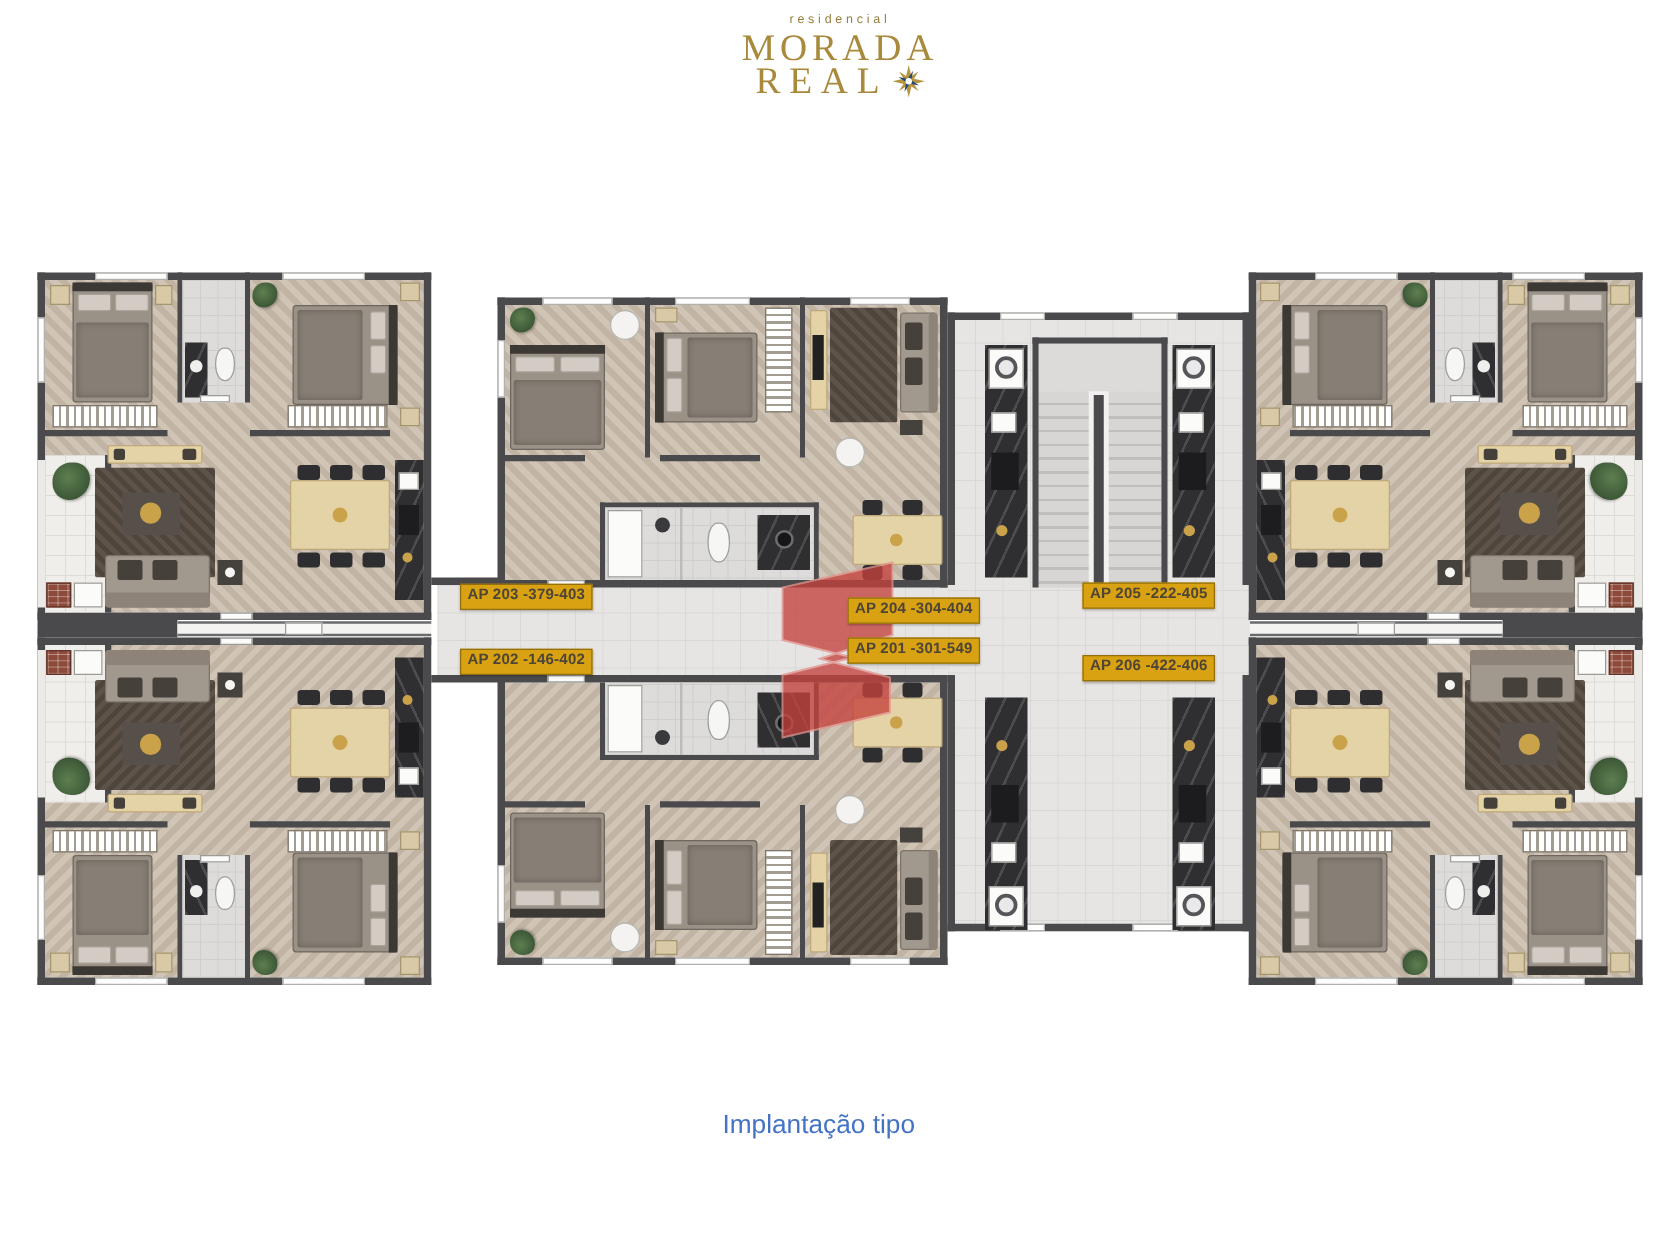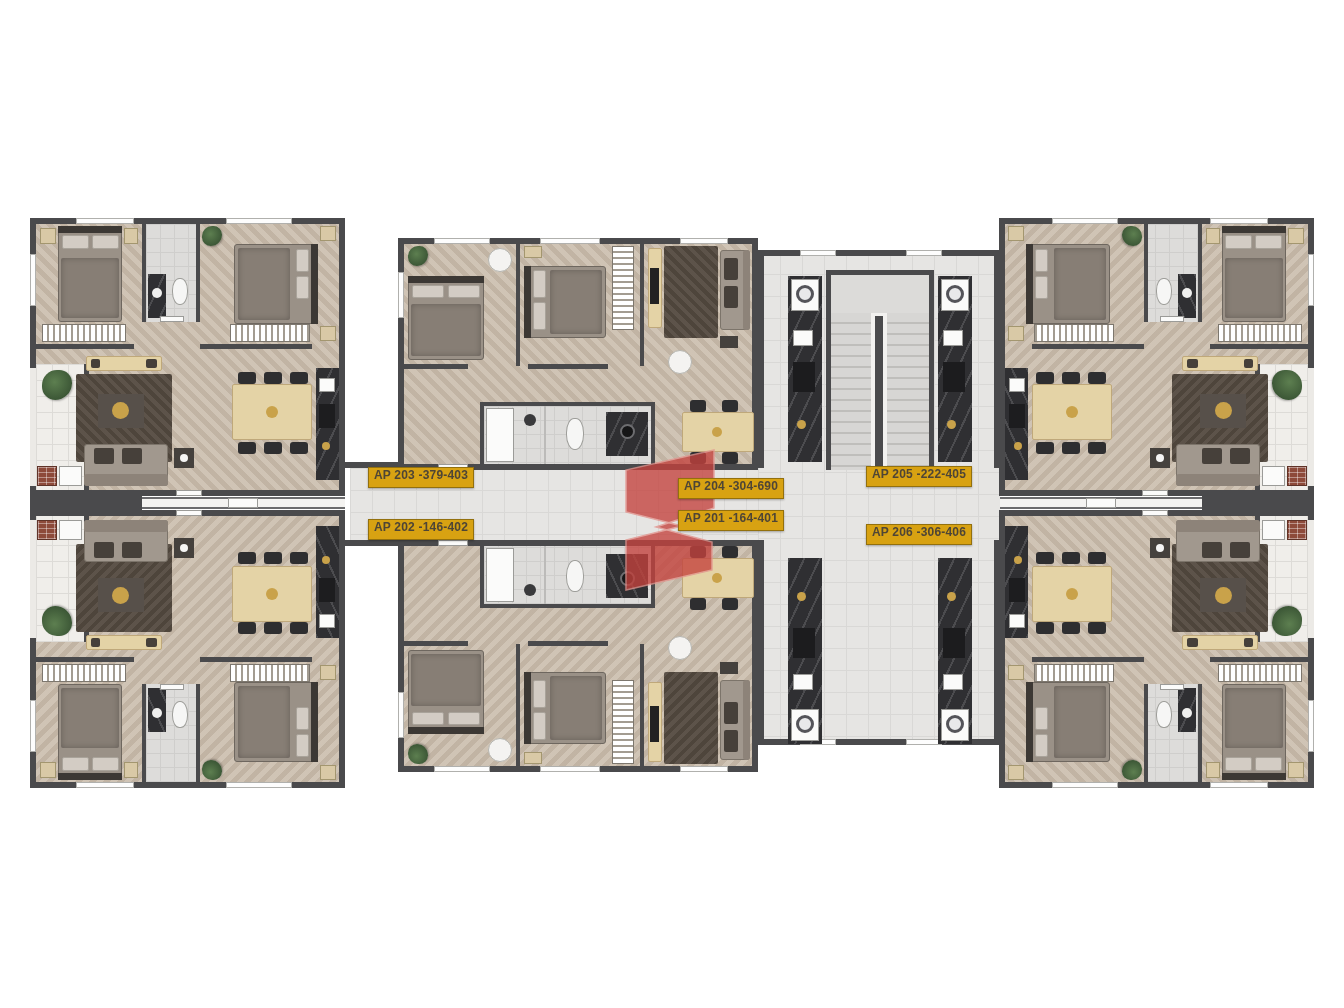--- a/index.html
+++ b/index.html
@@ -52,20 +52,30 @@
   #logo .line2{font:400 30px "Liberation Serif",serif;letter-spacing:7px;color:#a98a3c;margin-top:-8px;}
   #caption{position:absolute;left:0;right:0;top:888px;text-align:center;z-index:5;}
   #caption span{position:relative;left:-17px;font:400 21px "Liberation Sans",sans-serif;color:#4472c4;}
   #watermark{position:absolute;left:610px;top:446px;z-index:20;opacity:.78;}
 </style>
 </head>
 <body>
 
 <div id="canvas">
 
+  <div id="logo">
+    <div class="tagline">residencial</div>
+    <div class="line1">MORADA</div>
+    <div class="line2"><span>REAL</span><svg width="26" height="26" viewBox="0 0 26 26" style="vertical-align:-4px;margin-left:3px;">
+        <polygon fill="#b6953e" points="13,0 15.5,10.5 26,13 15.5,15.5 13,26 10.5,15.5 0,13 10.5,10.5"></polygon>
+        <polygon fill="#b6953e" transform="rotate(45 13 13)" points="13,2 15,11 24,13 15,15 13,24 11,15 2,13 11,11"></polygon>
+        <polygon fill="#2a4676" transform="rotate(22.5 13 13)" points="13,4 14.6,11.4 22,13 14.6,14.6 13,22 11.4,14.6 4,13 11.4,11.4"></polygon>
+        <circle cx="13" cy="13" r="2.6" fill="#ffffff"></circle>
+      </svg></div>
+  </div>
 
   <div class="abs tile" style="left:350px;top:468px;width:408px;height:72px;"></div>
   <div class="w" style="left:345px;top:462px;width:58px;height:6px;"></div>
   <div class="w" style="left:345px;top:540px;width:58px;height:6px;"></div>
 
   <div class="w" style="left:30px;top:496px;width:112px;height:14px;"></div>
   <div class="abs" style="left:142px;top:497px;width:203px;height:12px;background:#f4f3f1;border-top:2px solid #6b6b6d;border-bottom:2px solid #6b6b6d;box-sizing:border-box;"></div>
   <div class="white-box" style="left:228px;top:498px;width:30px;height:10px;"></div>
 
   <div class="w" style="left:1202px;top:496px;width:112px;height:14px;"></div>
@@ -553,19 +563,22 @@
 
   <div class="white-box" style="left:146px;top:272px;width:26px;height:6px;"></div>
 </div>
 
   <svg id="watermark" width="110" height="150" viewBox="0 0 110 150">
     <path d="M104,4 L16,24 L16,66 L72,80 L16,94 L16,144 L102,124 L102,96 L46,81 L104,62 Z" fill="#c4423d" stroke="#e2938d" stroke-width="1.5"></path>
   </svg>
 
   <div class="apt-label" style="left:368px;top:467px;">AP 203 -379-403</div>
   <div class="apt-label" style="left:368px;top:519px;">AP 202 -146-402</div>
-  <div class="apt-label" style="left:678px;top:478px;">AP 204 -304-690</div>
-  <div class="apt-label" style="left:678px;top:510px;">AP 201 -164-401</div>
+  <div class="apt-label" style="left:678px;top:478px;">AP 204 -304-404</div>
+  <div class="apt-label" style="left:678px;top:510px;">AP 201 -301-549</div>
   <div class="apt-label" style="left:866px;top:466px;">AP 205 -222-405</div>
-  <div class="apt-label" style="left:866px;top:524px;">AP 206 -306-406</div>
-
+  <div class="apt-label" style="left:866px;top:524px;">AP 206 -422-406</div>
+
+  <div id="caption">
+    <span>Implantação tipo</span>
+  </div>
 
 </div>
 
 </body></html>

